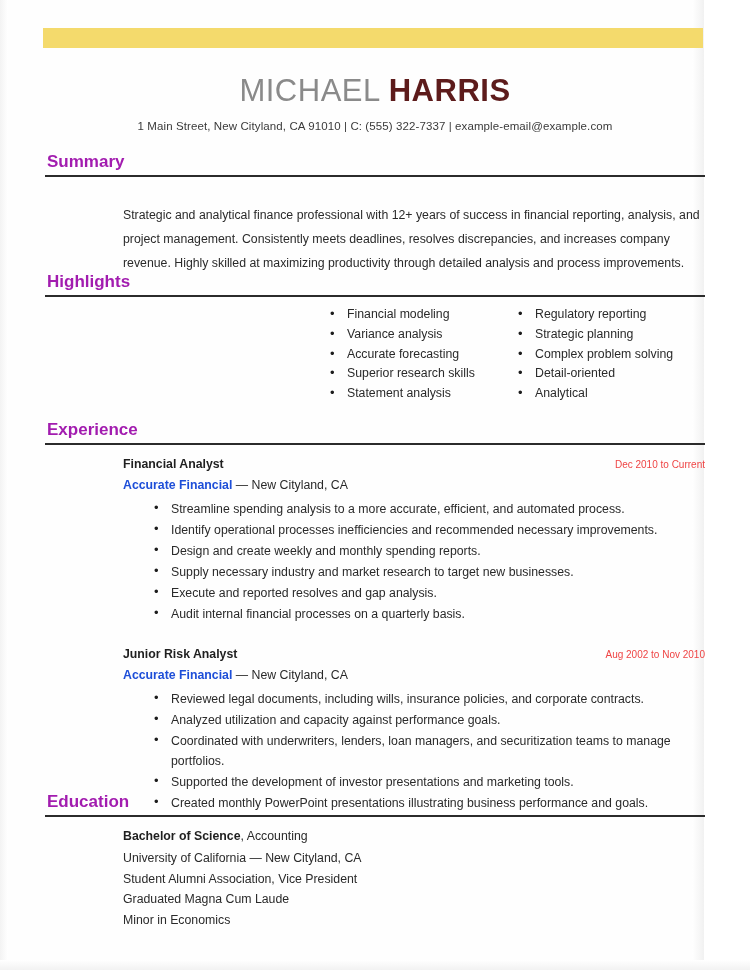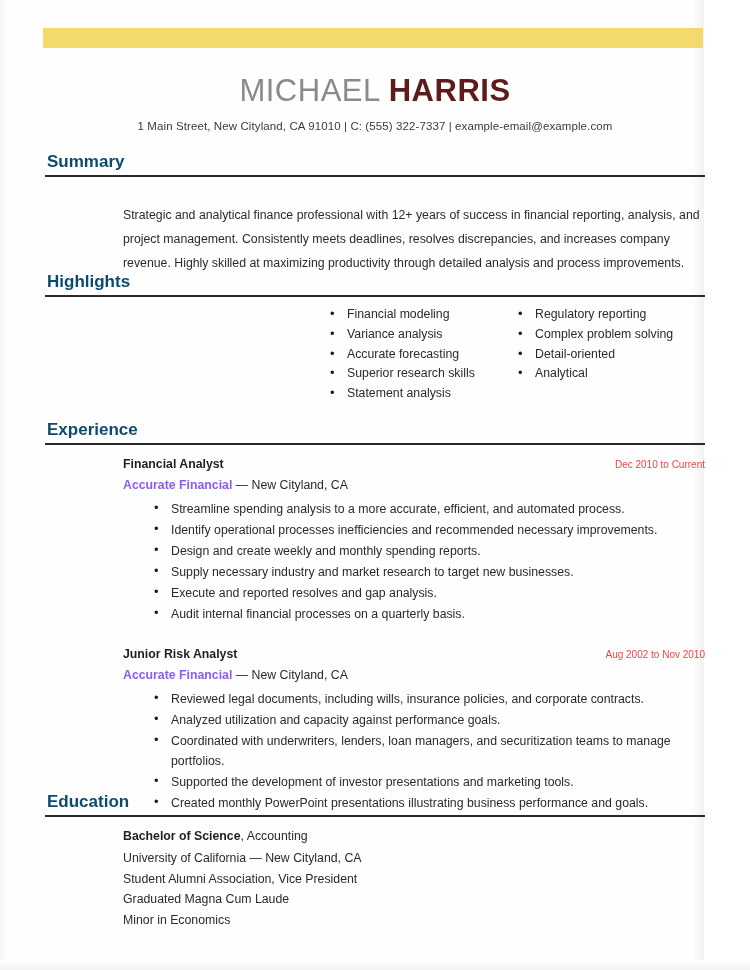--- a/index.html
+++ b/index.html
@@ -92,21 +92,21 @@
 
   
   .section {
     position: absolute;
     left: 45px;
     width: 660px;
   }
   .section-title {
     font-size: 17px;
     font-weight: bold;
-    color: #0c4a6e;
+    color: #a21caf;
     padding-left: 2px;
     margin: 0 0 3px 0;
     line-height: 20px;
   }
   .section-rule {
     height: 0;
     border-top: 2px solid #2b2b2b;
     width: 660px;
     margin: 0;
   }
@@ -187,21 +187,21 @@
     white-space: nowrap;
   }
   .job-company {
     font-size: 12.3px;
     line-height: 21px;
     color: #2a2a2a;
     margin-bottom: 3px;
   }
   .job-company .company-name {
     font-weight: bold;
-    color: #8b5cf6;
+    color: #1d4ed8;
   }
   .job ul.bullets {
     padding-left: 30px;
   }
   .job ul.bullets li {
     line-height: 20.5px;
     margin-bottom: 0.5px;
   }
 
   
@@ -256,20 +256,21 @@
           <li>Financial modeling</li>
           <li>Variance analysis</li>
           <li>Accurate forecasting</li>
           <li>Superior research skills</li>
           <li>Statement analysis</li>
         </ul>
       </div>
       <div class="hl-col">
         <ul class="bullets">
           <li>Regulatory reporting</li>
+          <li>Strategic planning</li>
           <li>Complex problem solving</li>
           <li>Detail-oriented</li>
           <li>Analytical</li>
         </ul>
       </div>
     </div>
   </div>
 
   <div class="section" style="top:420px;">
     <div class="section-title">Experience</div>

